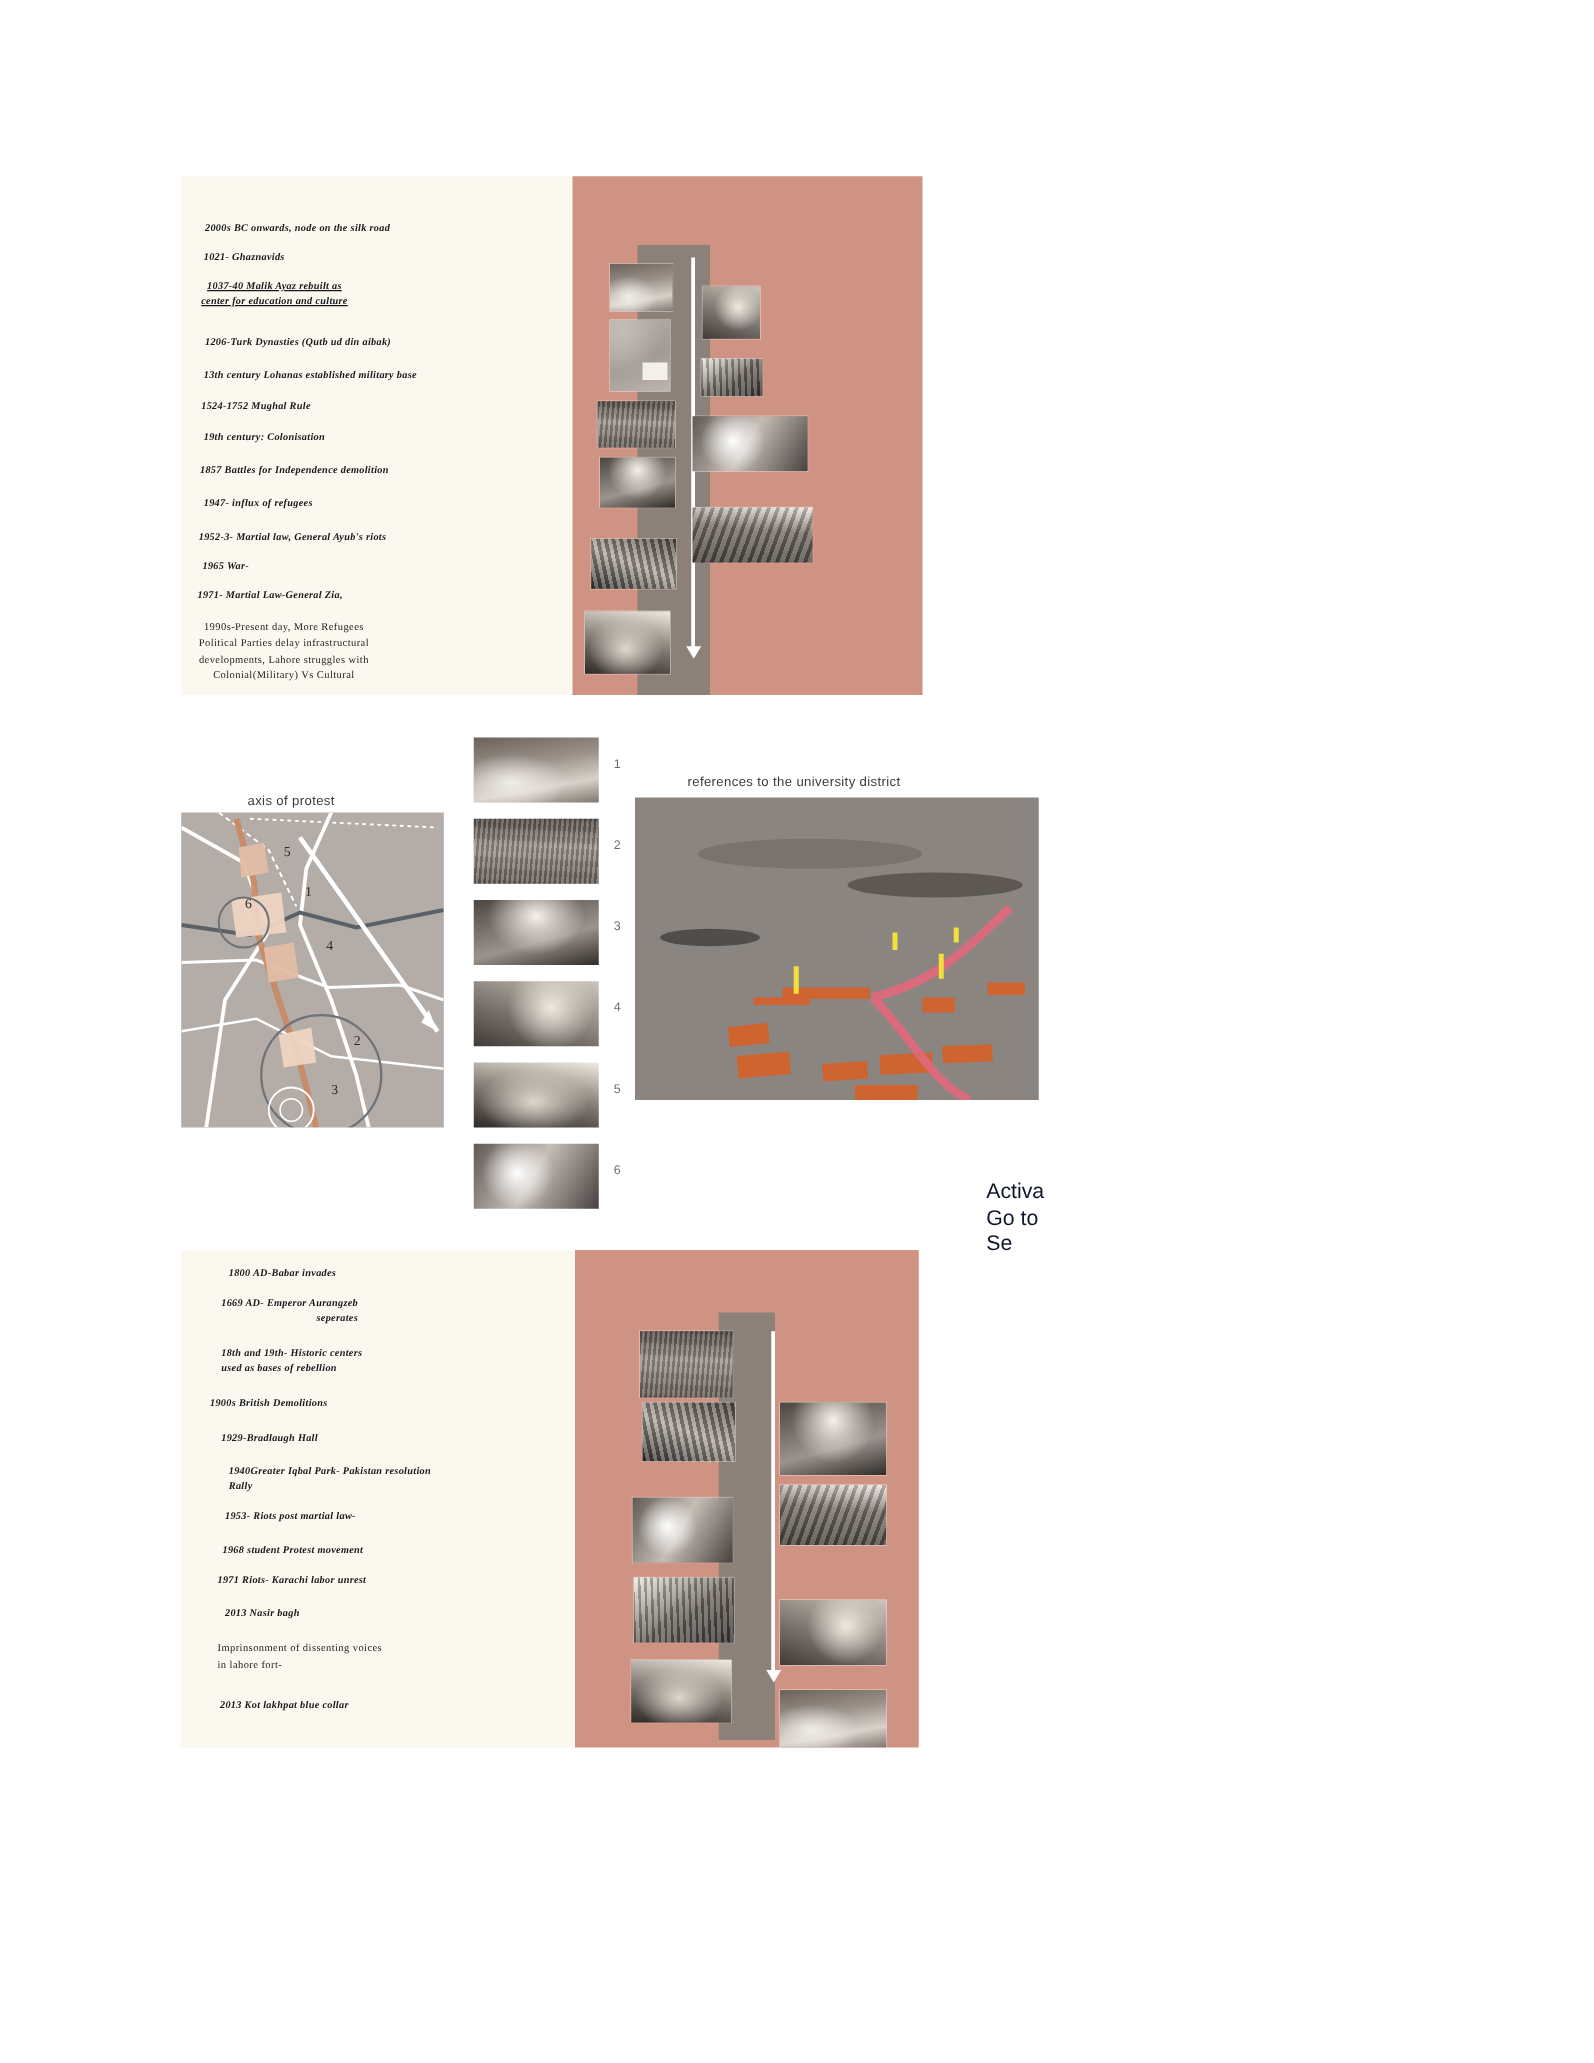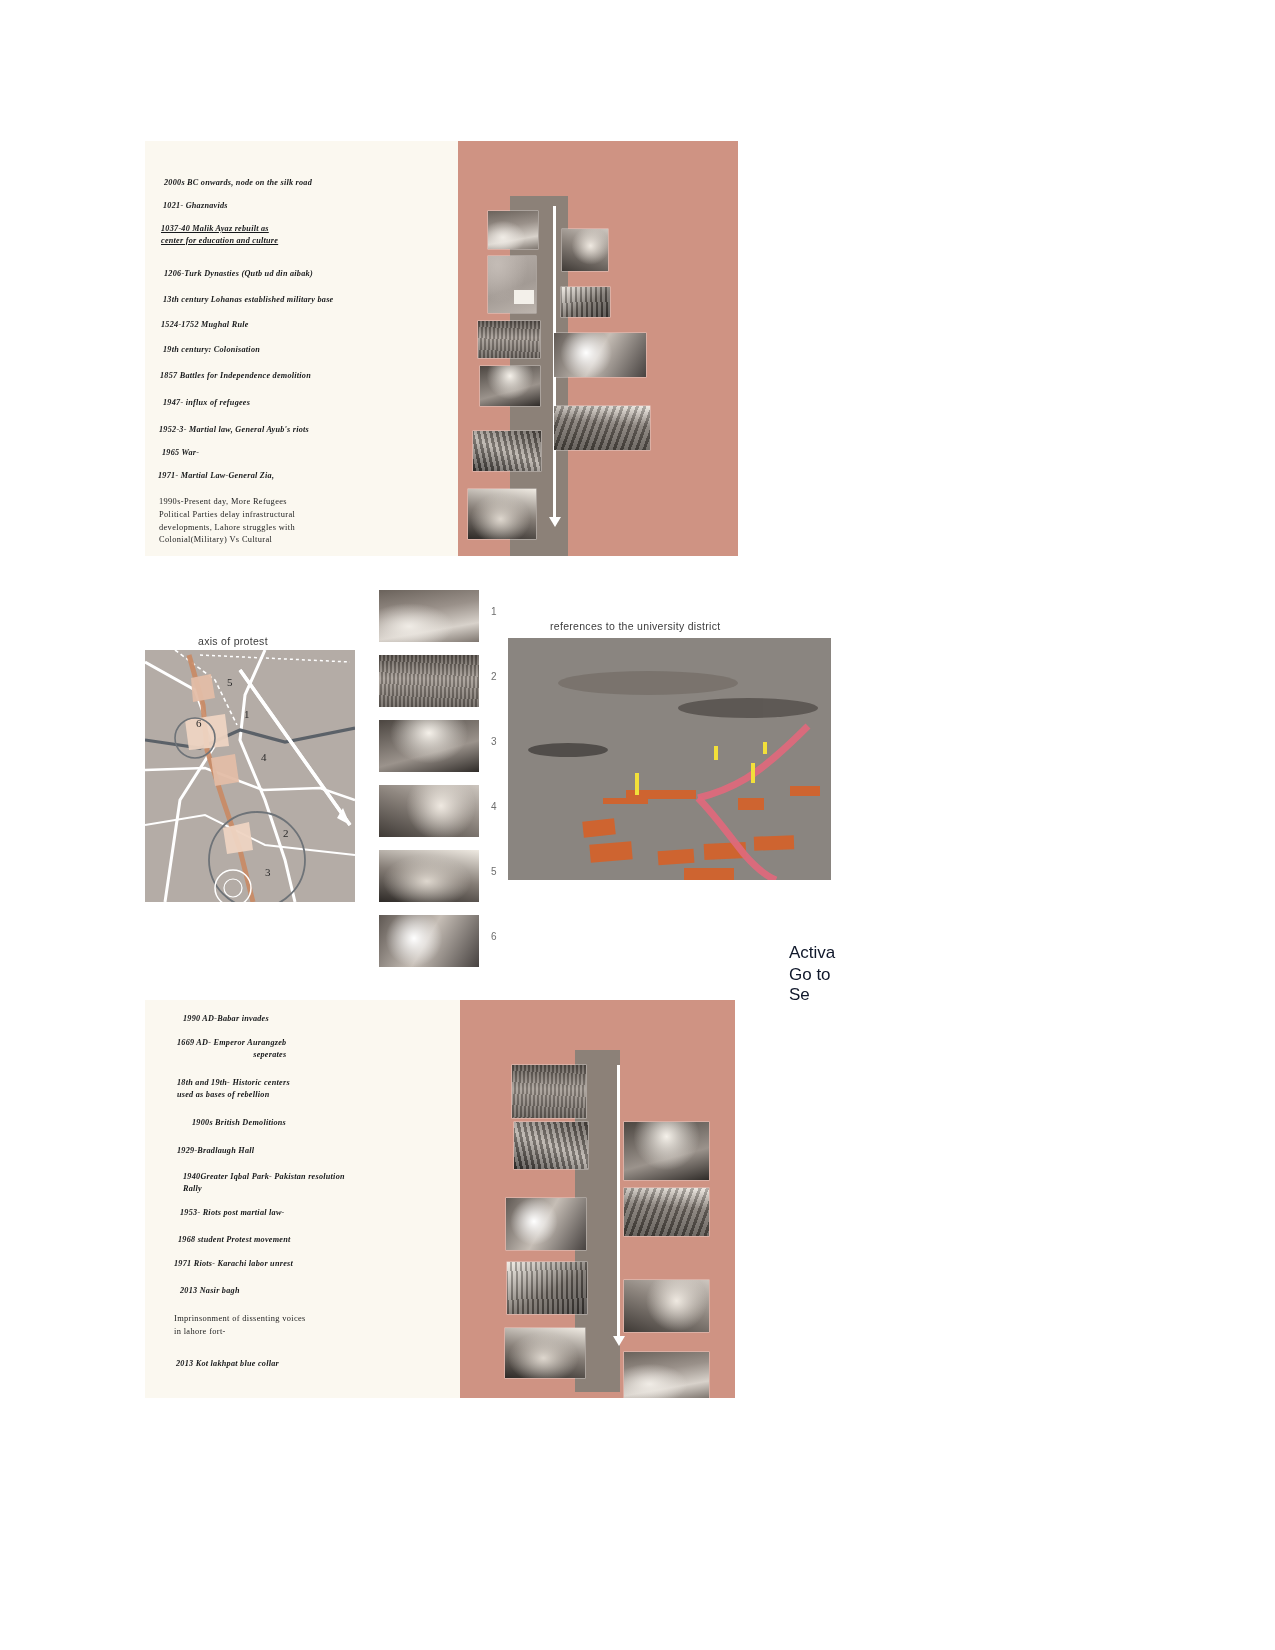--- a/index.html
+++ b/index.html
@@ -17,20 +17,21 @@
   #slide1 {
     position:absolute; left:145px; top:141px;
     width:593px; height:415px;
     display:flex;
   }
   .txt-pane {
     background:#fbf8f0;
     flex: 0 0 313px;
     height:100%;
     position:relative;
+    text-align:center;
   }
   .img-pane {
     flex:1 1 auto;
     background:#cf9383;
     height:100%;
     position:relative;
     overflow:hidden;
   }
   .greybar {
     position:absolute;
@@ -331,26 +332,26 @@
     </div>
   </div>
 
   <span class="watermark" id="wm1">Activa</span>
   <span class="watermark" id="wm2">Go to Se</span>
 </section>
 
 <section id="slide3">
 
   <div class="txt-pane3">
-    <div class="tl-line" style="left:38px; top:13px;">1990 AD-Babar invades</div>
+    <div class="tl-line" style="left:38px; top:13px;">1800 AD-Babar invades</div>
     <div class="tl-line" style="left:32px; top:37px;text-align:right;">1669 AD- Emperor Aurangzeb
 seperates</div>
     <div class="tl-line" style="left:32px; top:77px;">18th and 19th- Historic centers
 used as bases of rebellion</div>
-    <div class="tl-line" style="left:47px; top:117px;">1900s British Demolitions</div>
+    <div class="tl-line" style="left:23px; top:117px;">1900s British Demolitions</div>
     <div class="tl-line" style="left:32px; top:145px;">1929-Bradlaugh Hall</div>
     <div class="tl-line" style="left:38px; top:171px;">1940Greater Iqbal Park- Pakistan resolution
 Rally</div>
     <div class="tl-line" style="left:35px; top:207px;">1953- Riots post martial law-</div>
     <div class="tl-line" style="left:33px; top:234px;">1968 student Protest movement</div>
     <div class="tl-line" style="left:29px; top:258px;">1971 Riots- Karachi labor unrest</div>
     <div class="tl-line" style="left:35px; top:285px;">2013 Nasir bagh</div>
     <div class="tl-line plain" style="left:29px; top:313px;">Imprinsonment of dissenting voices
 in lahore fort-</div>
     <div class="tl-line" style="left:31px; top:358px;">2013 Kot lakhpat blue collar</div>

